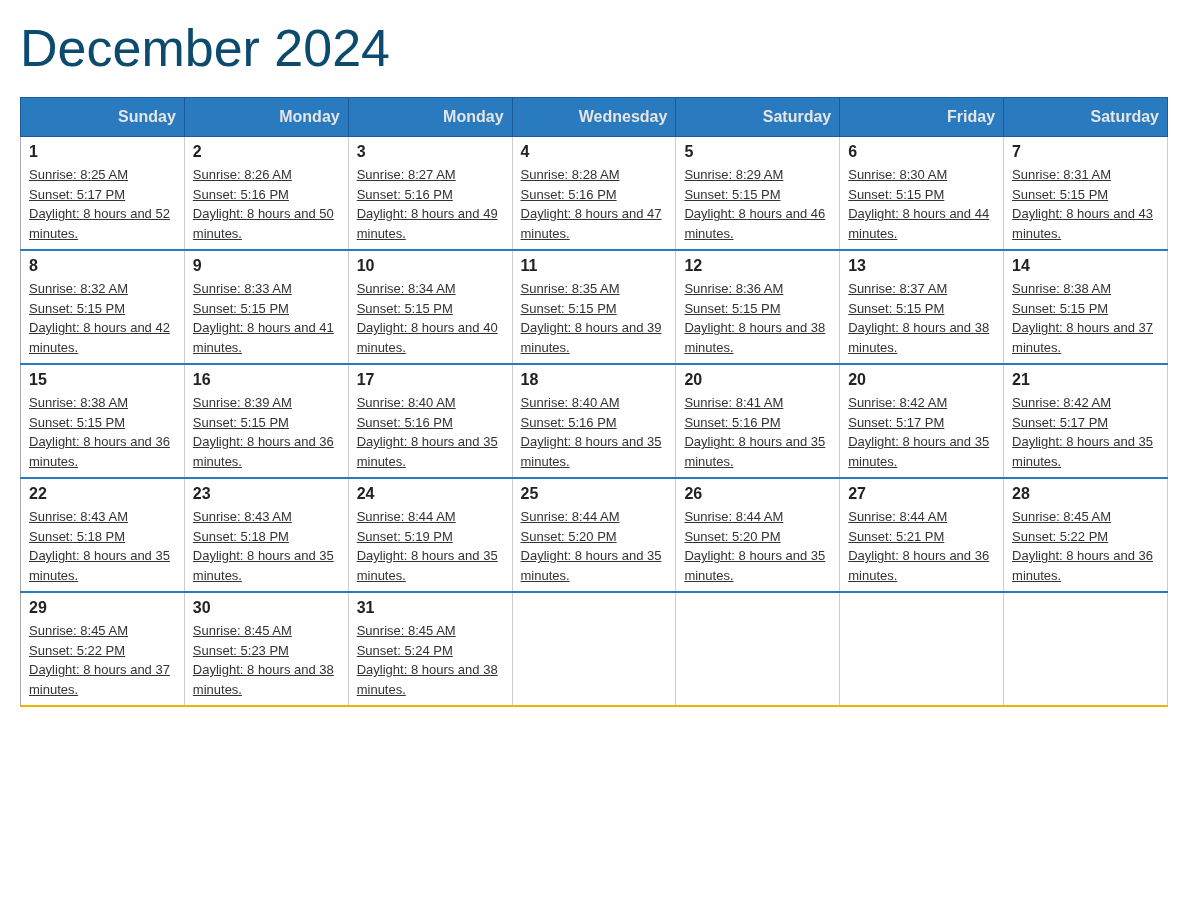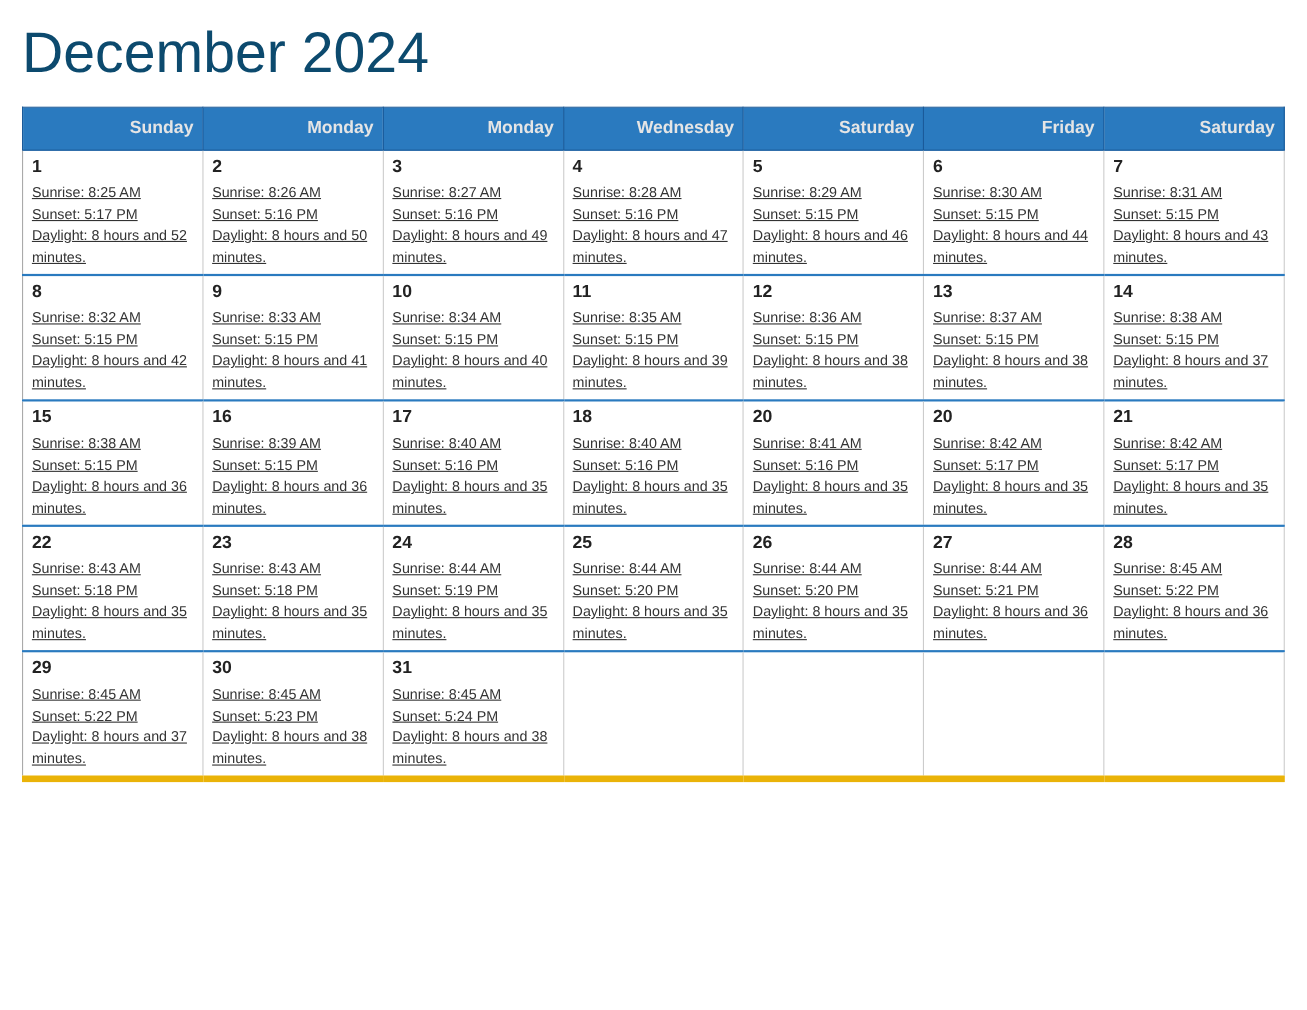--- a/index.html
+++ b/index.html
@@ -66,21 +66,21 @@
       display: block;
       margin-bottom: 4px;
     }
     .calendar-table td .day-info {
       font-size: 13px;
       line-height: 1.5;
       color: #333;
       text-decoration: underline;
     }
     .calendar-table tr:last-child td {
-      border-bottom: 6px solid #eab308;
+      border-bottom: 2px solid #eab308;
     }
     .empty-cell {
       background: #fff;
     }
   </style>
 </head>
 <body>
 
 <div class="header">
   <div class="title-block">

